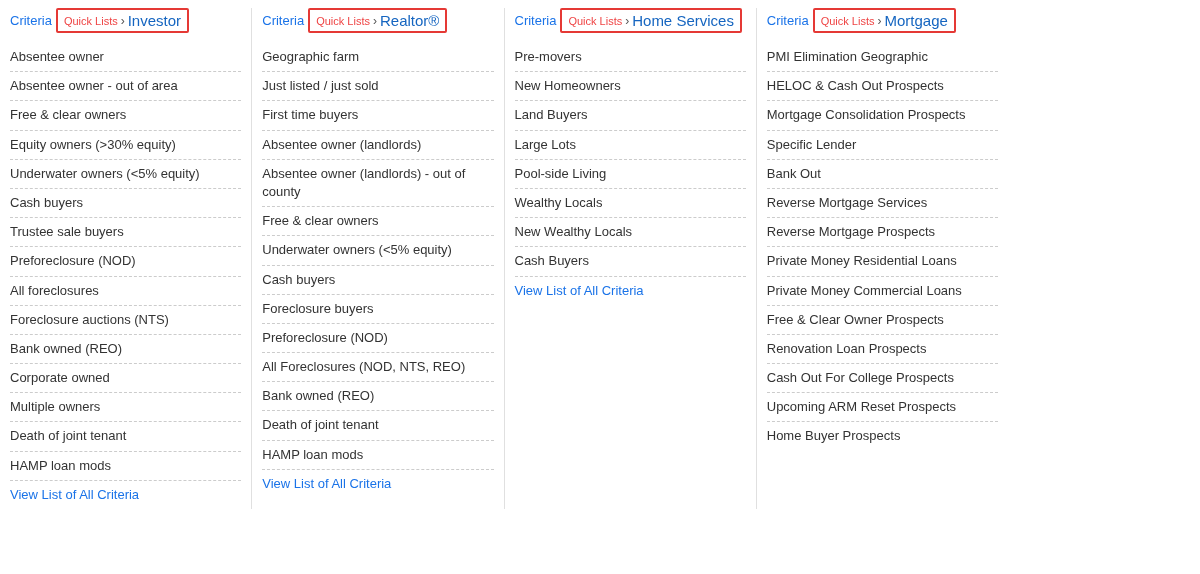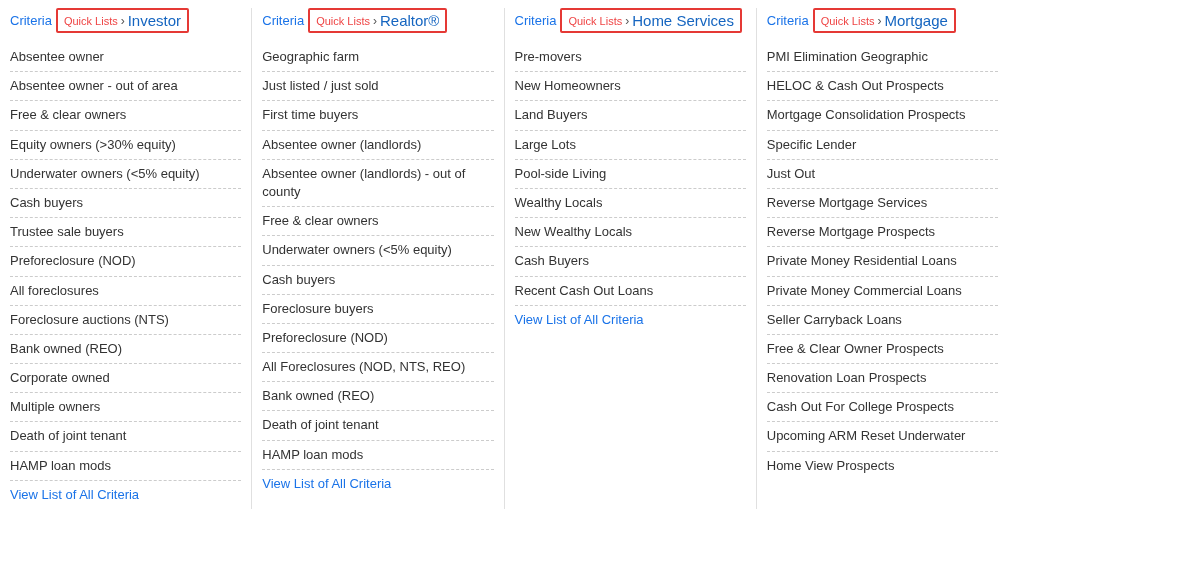--- a/index.html
+++ b/index.html
@@ -137,41 +137,39 @@
         </div>
       </div>
       <div class="list-item">Pre-movers</div>
       <div class="list-item">New Homeowners</div>
       <div class="list-item">Land Buyers</div>
       <div class="list-item">Large Lots</div>
       <div class="list-item">Pool-side Living</div>
       <div class="list-item">Wealthy Locals</div>
       <div class="list-item">New Wealthy Locals</div>
       <div class="list-item">Cash Buyers</div>
-      <div class="list-item">Recent Cash Out Loans</div>
       <div class="list-item"><a href="#">View List of All Criteria</a></div>
     </div>
     <div class="column">
       <div class="column-header">
         <a href="#" class="criteria-link">Criteria</a>
         <div class="quick-lists-box">
           <span class="ql-label">Quick Lists</span>
           <span class="ql-arrow">›</span>
           <span class="ql-type">Mortgage</span>
         </div>
       </div>
       <div class="list-item">PMI Elimination Geographic</div>
       <div class="list-item">HELOC &amp; Cash Out Prospects</div>
       <div class="list-item">Mortgage Consolidation Prospects</div>
       <div class="list-item">Specific Lender</div>
-      <div class="list-item">Just Out</div>
+      <div class="list-item">Bank Out</div>
       <div class="list-item">Reverse Mortgage Services</div>
       <div class="list-item">Reverse Mortgage Prospects</div>
       <div class="list-item">Private Money Residential Loans</div>
       <div class="list-item">Private Money Commercial Loans</div>
-      <div class="list-item">Seller Carryback Loans</div>
       <div class="list-item">Free &amp; Clear Owner Prospects</div>
       <div class="list-item">Renovation Loan Prospects</div>
       <div class="list-item">Cash Out For College Prospects</div>
-      <div class="list-item">Upcoming ARM Reset Underwater</div>
-      <div class="list-item">Home View Prospects</div>
+      <div class="list-item">Upcoming ARM Reset Prospects</div>
+      <div class="list-item">Home Buyer Prospects</div>
     </div>
   </div>
 
 </body></html>

